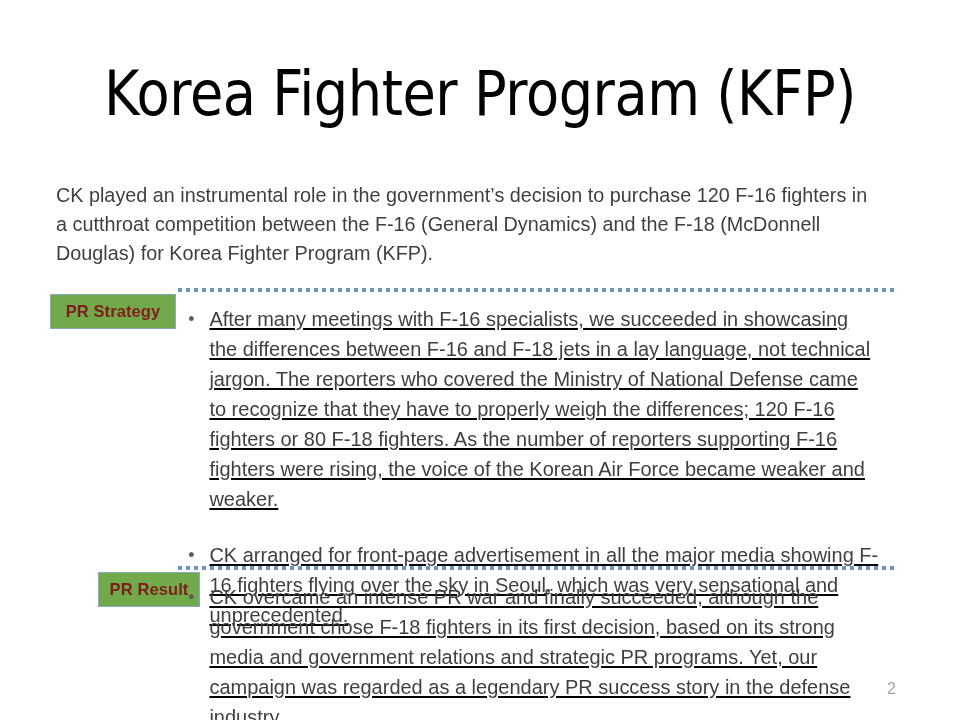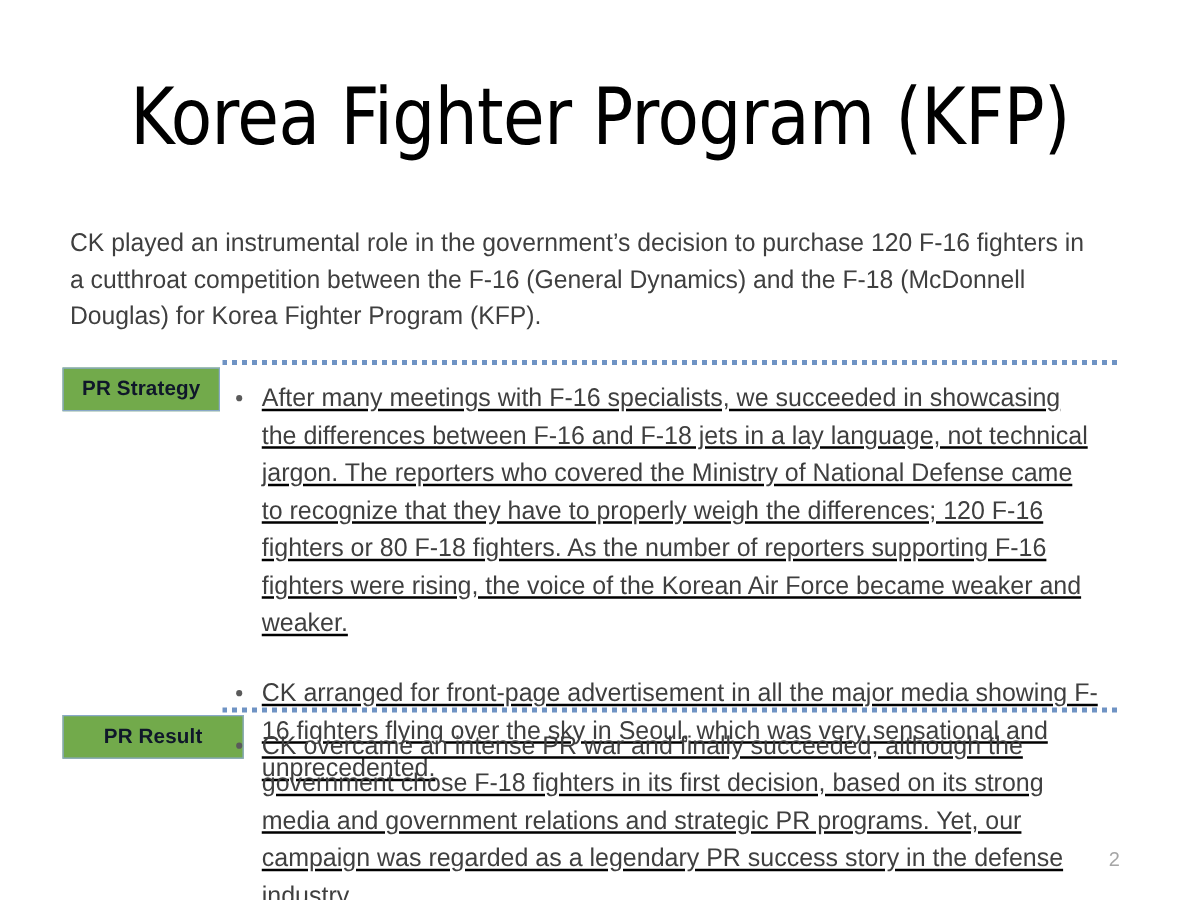--- a/index.html
+++ b/index.html
@@ -70,29 +70,29 @@
   }
 
   .badge {
     position: absolute;
     left: 50px;
     top: 6px;
     box-sizing: border-box;
     height: 35px;
     background: #72aa4b;
     border: 1px solid #8aa9c9;
-    color: #0f172a;
+    color: #7f1d1d;
     font-weight: bold;
     font-size: 16.5px;
     line-height: 33px;
     text-align: center;
     letter-spacing: 0.1px;
   }
   .badge-strategy { width: 126px; }
-  .badge-result   { width: 145px; }
+  .badge-result   { width: 102px; margin-left: 48px; }
 
   
   .bullets {
     position: absolute;
     left: 186px;
     top: 16px;
     width: 710px;
     text-decoration: underline;
   }
   .bullet {

